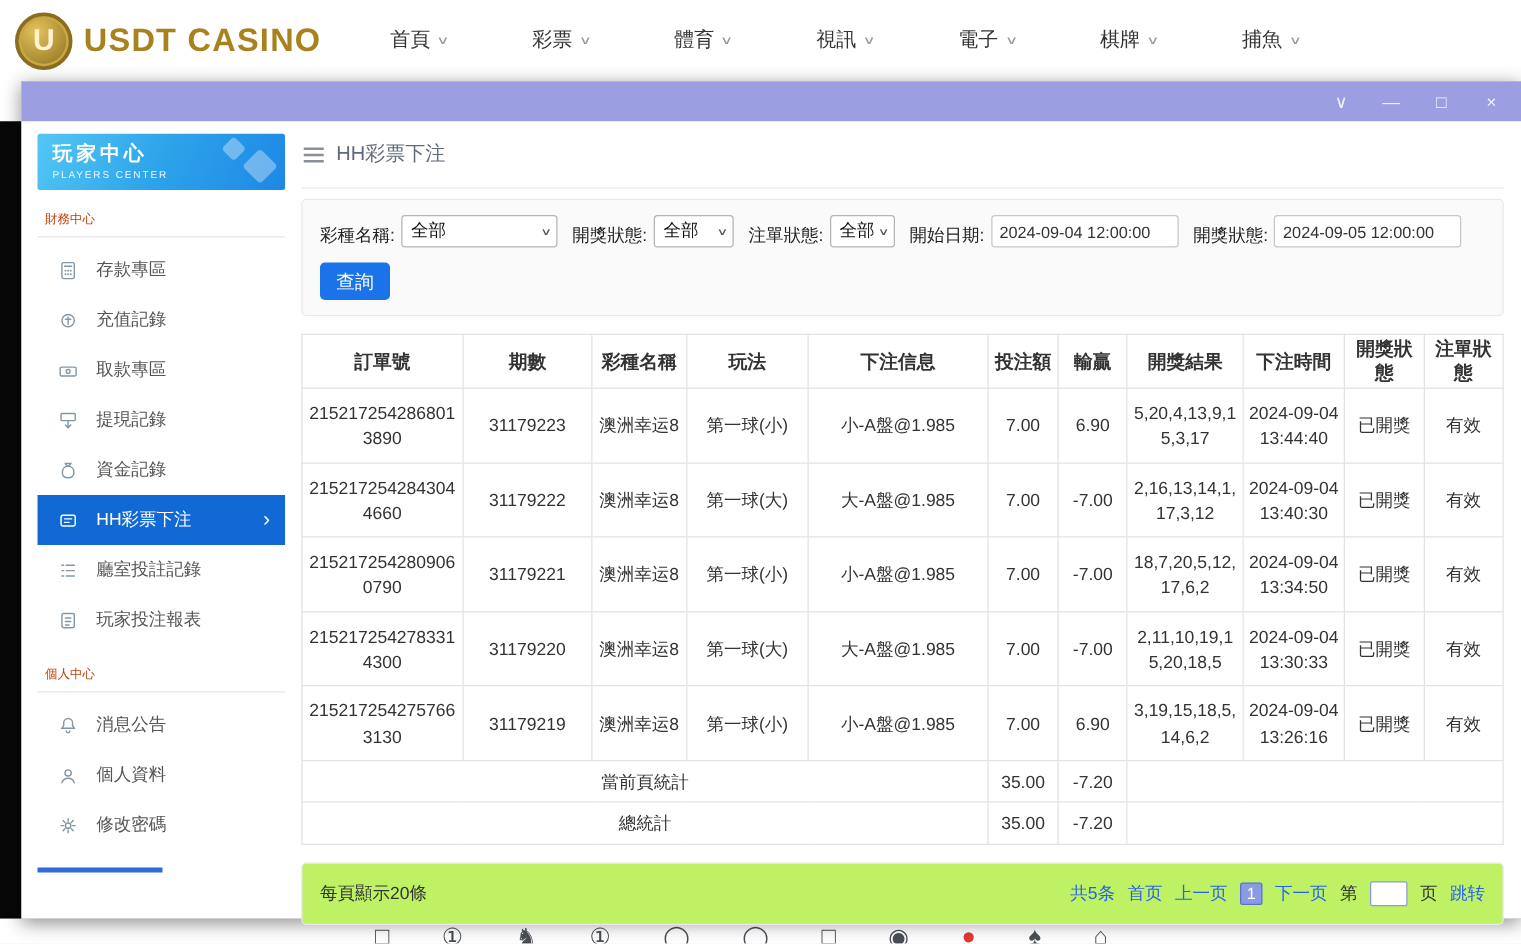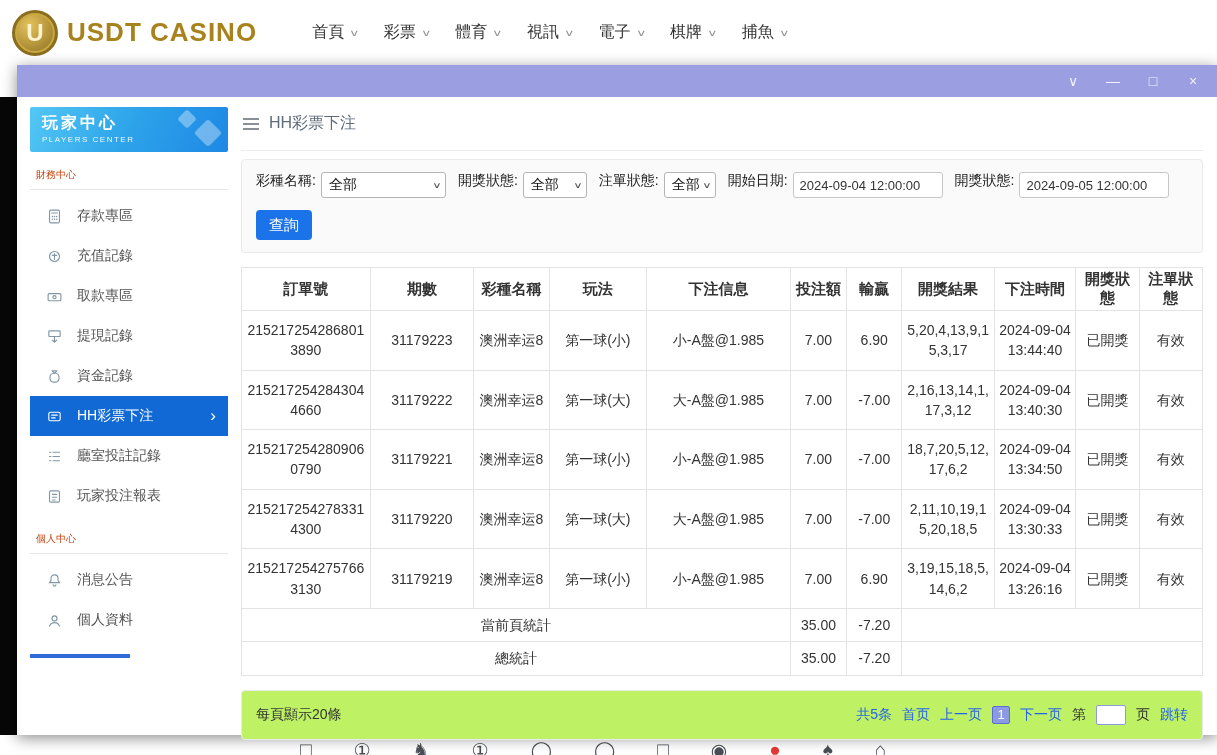--- a/index.html
+++ b/index.html
@@ -10,21 +10,21 @@
   .underlay-dark { position:absolute; top:97px; left:0; width:100%; height:638px; background:#070707; }
   .underlay-footer { position:absolute; left:0; bottom:0; width:100%; height:20px; background:#fff; overflow:hidden; display:flex; gap:42px; padding-left:300px; color:#4a4f57; }
   .underlay-footer span { display:inline-block; font-size:19px; transform:translateY(4px); }
   .underlay-footer span.red { color:#e53935; }
 
   
   .topnav { position:absolute; top:0; left:0; width:100%; height:65px; background:#fff; display:flex; align-items:center; z-index:2; }
   .logo { display:flex; align-items:center; gap:9px; margin-left:12px; cursor:pointer; }
   .logo-emblem { width:46px; height:46px; border-radius:50%; border:3px solid #8a6d1f; background:radial-gradient(circle at 35% 30%, #e3c25c, #8a6d1f); display:flex; align-items:center; justify-content:center; color:#fdf3cf; font-weight:bold; font-size:24px; box-shadow:inset 0 0 0 2px #c9a93f; }
   .logo-text { font-size:26px; font-weight:800; color:#a8821d; letter-spacing:1px; }
-  .nav-list { display:flex; margin-left:55px; gap:26px; }
+  .nav-list { display:flex; margin-left:55px; gap:68px; }
   .nav-item { display:flex; align-items:center; gap:7px; font-size:16px; color:#333; cursor:pointer; }
   .chev { font-size:9px; color:#999; transform:scaleX(1.6); display:inline-block; }
 
   
   .modal { position:absolute; left:17px; top:65px; width:1200px; height:670px; background:#fff; box-shadow:0 3px 14px rgba(0,0,0,.45); z-index:3; }
   .titlebar { height:32px; background:#9b9ee0; display:flex; align-items:center; justify-content:flex-end; padding-right:16px; gap:24px; }
   .win-btn { color:#f1f2fb; font-size:14px; cursor:pointer; width:16px; text-align:center; line-height:16px; }
   .modal-body { display:flex; height:638px; }
 
   
@@ -45,21 +45,21 @@
   .sidebar-accent { width:100px; height:4px; background:#2f6bd8; margin-top:14px; }
 
   
   .content { flex:1; min-width:0; padding-right:14px; }
   .content-header { height:54px; border-bottom:1px solid #ececec; display:flex; align-items:center; gap:10px; color:#5f6b7a; font-size:16px; padding-left:2px; }
   .hamburger { width:16px; display:flex; flex-direction:column; gap:3px; cursor:pointer; }
   .hamburger i { height:2px; background:#8a8f98; display:block; }
 
   .filter-panel { margin-top:8px; background:#fafafa; border:1px solid #e9e9e9; border-radius:4px; padding:12px 14px 12px 14px; }
   .filter-row { display:flex; align-items:center; font-size:14px; color:#222; }
-  .fgroup { display:flex; align-items:flex-start; gap:5px; margin-right:12px; }
+  .fgroup { display:flex; align-items:flex-end; gap:5px; margin-right:12px; }
   .selectbox { height:26px; background:#fff; border:1px solid #b5b5b5; border-radius:3px; display:flex; align-items:center; justify-content:space-between; padding:0 5px 0 7px; font-size:14px; color:#111; cursor:pointer; }
   .w125 { width:125px; } .w64 { width:64px; } .w52 { width:52px; }
   .sel-arrow { font-size:8px; color:#555; transform:scaleX(1.6); display:inline-block; margin-left:3px; }
   .date-input { width:150px; height:26px; border:1px solid #c7c7c7; border-radius:3px; font-size:13px; color:#333; padding:0 6px; background:#fff; font-family:inherit; }
   .search-btn { margin-top:12px; width:56px; height:30px; background:#1a73e8; color:#fff; border:none; border-radius:4px; font-size:15px; cursor:pointer; font-family:inherit; }
 
   .data-table { width:100%; border-collapse:collapse; table-layout:fixed; margin-top:14px; }
   .data-table th { border:1px solid #e3e3e3; height:42px; font-size:15px; color:#333; font-weight:bold; padding:2px; }
   .data-table td { border:1px solid #e3e3e3; font-size:14px; color:#333; text-align:center; padding:9px 4px; word-break:break-all; line-height:1.45; vertical-align:middle; }
   .sum-row td { padding:6px 4px; }
@@ -234,20 +234,29 @@
           <span>消息公告</span>
         </div>
         <div class="side-item">
           <span class="sicon">
             <svg viewBox="0 0 24 24" fill="none" stroke="currentColor" stroke-width="1.6" stroke-linecap="round">
                 <circle cx="12" cy="9" r="3.5"></circle>
                 <path d="M5 20c1.2-3.5 4-5 7-5s5.8 1.5 7 5"></path>
               </svg>
           </span>
           <span>個人資料</span>
+        </div>
+        <div class="side-item">
+          <span class="sicon">
+            <svg viewBox="0 0 24 24" fill="none" stroke="currentColor" stroke-width="1.6" stroke-linecap="round">
+                <circle cx="12" cy="12" r="3"></circle>
+                <path d="M12 4v3M12 17v3M4 12h3M17 12h3M6.3 6.3l2.1 2.1M15.6 15.6l2.1 2.1M17.7 6.3l-2.1 2.1M8.4 15.6l-2.1 2.1"></path>
+              </svg>
+          </span>
+          <span>修改密碼</span>
         </div>
 
         <div class="sidebar-accent"></div>
       </aside>
 
       <main class="content">
 
         <div class="content-header">
           <span class="hamburger">
               <i></i>

